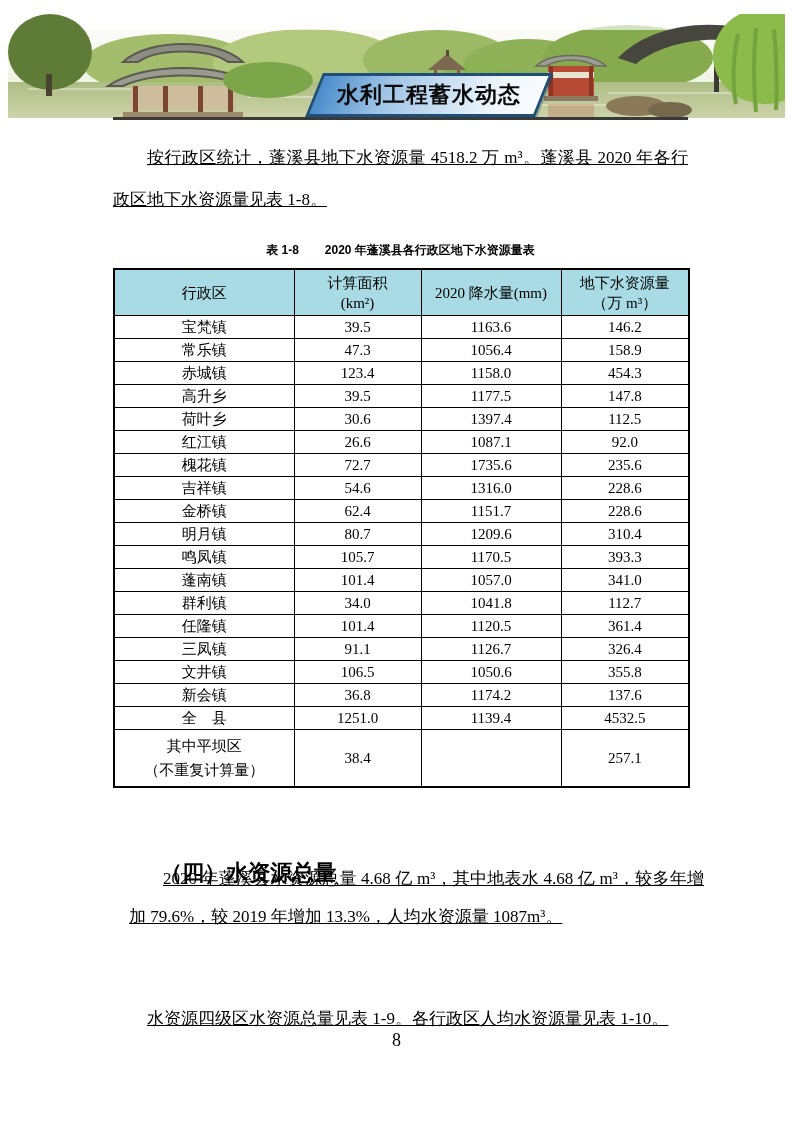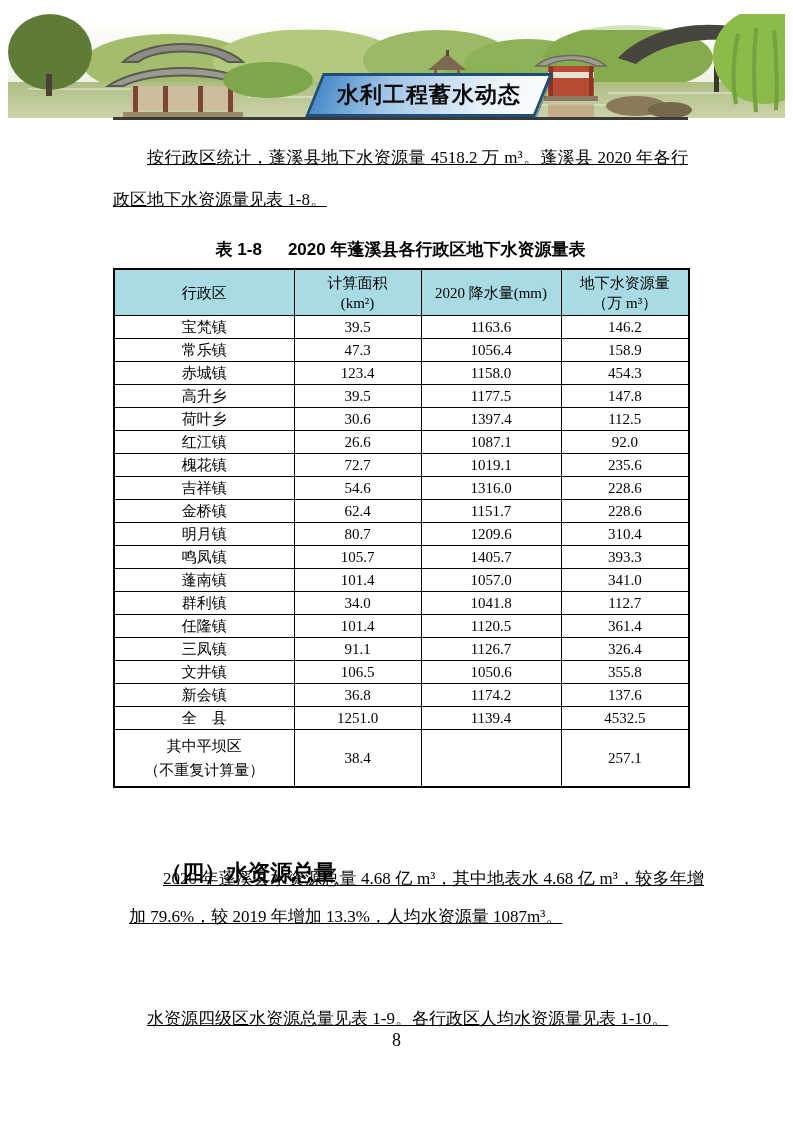--- a/index.html
+++ b/index.html
@@ -30,21 +30,21 @@
     position:absolute;left:113px;width:575px;
     font-size:17px;line-height:42px;text-align:justify;
     text-indent:2em;margin:0;text-decoration:underline;
   }
   .intro{top:137px;}
   
   .tbl-caption{
     position:absolute;left:113px;top:238px;width:575px;
     display:flex;justify-content:center;gap:26px;
     font-family:"Liberation Sans","DejaVu Sans",sans-serif;
-    font-weight:bold;font-size:17px;line-height:24px;
+    font-weight:bold;font-size:12px;line-height:24px;
   }
   table.data{
     position:absolute;left:113px;top:268px;width:575px;
     border-collapse:collapse;table-layout:fixed;
     border:2px solid #000000;
   }
   table.data th,table.data td{
     border:1px solid #000;text-align:center;vertical-align:middle;
     font-size:15px;padding:0;overflow:hidden;
   }
@@ -212,21 +212,21 @@
     </tr>
         <tr>
       <td>红江镇</td>
       <td>26.6</td>
       <td>1087.1</td>
       <td>92.0</td>
     </tr>
         <tr>
       <td>槐花镇</td>
       <td>72.7</td>
-      <td>1019.1</td>
+      <td>1735.6</td>
       <td>235.6</td>
     </tr>
         <tr>
       <td>吉祥镇</td>
       <td>54.6</td>
       <td>1316.0</td>
       <td>228.6</td>
     </tr>
         <tr>
       <td>金桥镇</td>
@@ -236,21 +236,21 @@
     </tr>
         <tr>
       <td>明月镇</td>
       <td>80.7</td>
       <td>1209.6</td>
       <td>310.4</td>
     </tr>
         <tr>
       <td>鸣凤镇</td>
       <td>105.7</td>
-      <td>1405.7</td>
+      <td>1170.5</td>
       <td>393.3</td>
     </tr>
         <tr>
       <td>蓬南镇</td>
       <td>101.4</td>
       <td>1057.0</td>
       <td>341.0</td>
     </tr>
         <tr>
       <td>群利镇</td>

